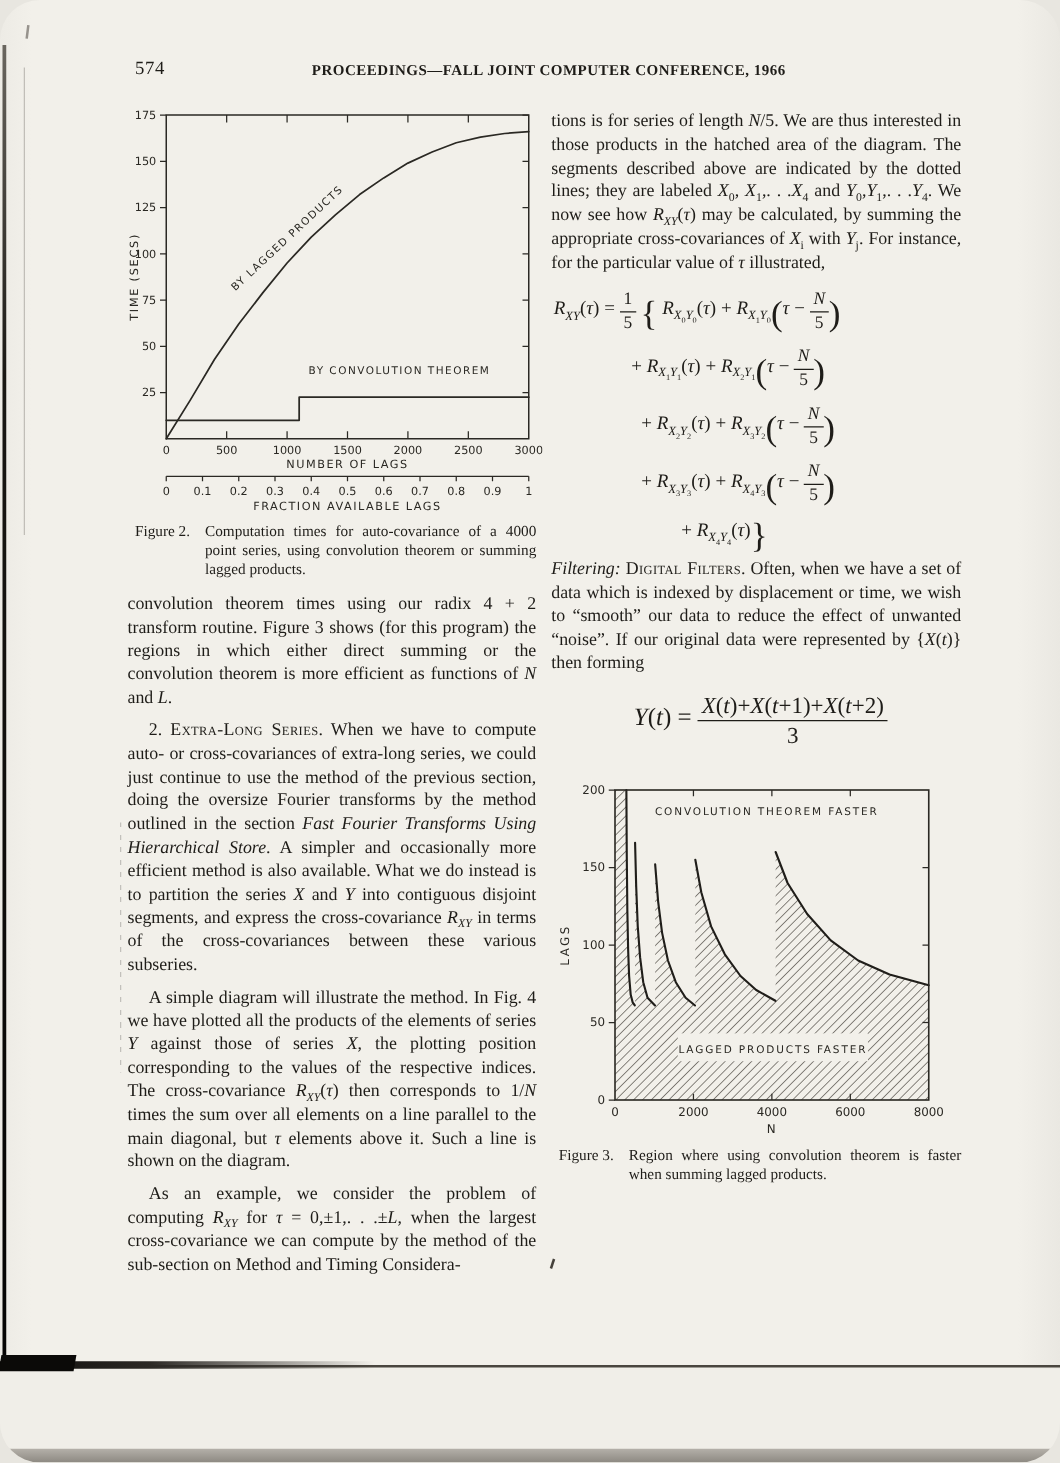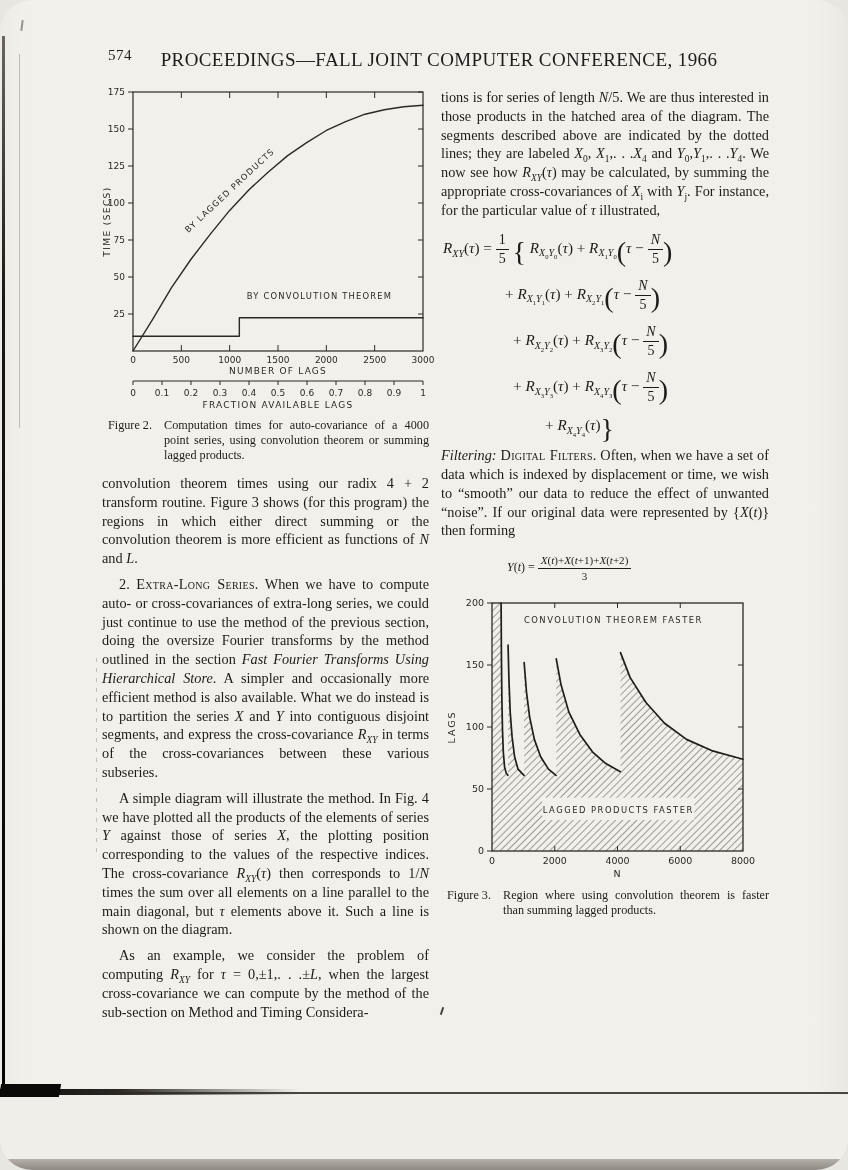--- a/index.html
+++ b/index.html
@@ -21,41 +21,41 @@
   .stray-mark{left:441px;top:1007px;width:2px;height:8px;background:#45413b;transform:rotate(18deg);}
   .below-area{left:0;top:1095px;width:848px;height:75px;background:#f0eee8;}
   .bottom-rule{left:0;top:1092px;width:848px;height:2px;background:#4a463f;}
   .bottom-rule-thick{left:0;top:1089px;width:300px;height:6px;
       background:linear-gradient(90deg,#0c0b09,#2c2925 40%,rgba(44,41,37,0) 100%);}
   .bottom-blob{left:0;top:1084px;width:60px;height:13px;background:#0b0a08;transform:skewX(-10deg);}
   .bottom-band{left:0;top:1159px;width:848px;height:11px;background:linear-gradient(#b4b0a9,#8d897ف 80%,#8d8982);}
   
   .pageno{position:absolute;left:108px;top:47px;font-size:15px;letter-spacing:.5px;}
   .htitle{position:absolute;left:30px;right:0;top:49px;text-align:center;
-      font-size:19px;font-weight:400;letter-spacing:.4px;}
+      font-size:12px;font-weight:700;letter-spacing:.4px;}
   
   .col{position:absolute;width:327px;font-size:14.3px;line-height:18.8px;text-align:justify;}
   .col.left{left:102px;top:83px;}
   .col.right{left:441px;top:88px;width:328px;}
   .col p{margin:7px 0 0 0;text-indent:17px;}
   .col p.noindent{text-indent:0;}
   figure{margin:0;}
   figcaption{margin-top:5px;font-size:12.2px;line-height:15px;display:flex;padding-left:6px;text-align:justify;}
   .cap-label{flex:0 0 56px;}
   .cap-text{flex:1;}
   .sc{font-variant:small-caps;letter-spacing:.3px;margin-top:37px;}
   
   .formula{margin:12px 0 8px 0;font-size:15.2px;}
   .fline{margin-bottom:11px;white-space:nowrap;}
   sub{font-size:66%;line-height:0;}
   .frac{display:inline-block;vertical-align:-0.75em;text-align:center;font-size:92%;line-height:1.15;}
   .frac .fn{display:block;padding:0 3px 1px 3px;border-bottom:1.2px solid currentColor;}
   .frac .fd{display:block;padding-top:1px;}
   .bigg{font-size:185%;font-weight:300;vertical-align:-0.30em;line-height:0;}
-  .formula2{margin:14px 0 8px 66px;font-size:12px;}
+  .formula2{margin:14px 0 20px 66px;font-size:20px;}
   
   svg text{font-family:"DejaVu Sans",sans-serif;fill:#2a2823;}
   svg{display:block;}
 </style>
 </head>
 <body>
 
 <div class="scan">
 
   <div class="artifact edge-line-left"></div>
@@ -211,18 +211,18 @@
           <text x="239.25" y="273" font-size="9.5" text-anchor="middle" letter-spacing="0">6000</text>
           <text x="302" y="273" font-size="9.5" text-anchor="middle" letter-spacing="0">8000</text>
           <text x="176.5" y="286" font-size="9.5" text-anchor="middle" letter-spacing="1">N</text>
           <text x="14" y="136" font-size="9.5" text-anchor="middle" letter-spacing="2" transform="rotate(-90 14 136)">LAGS</text>
           <text x="172.42125" y="32.360000000000014" font-size="8.4" text-anchor="middle" letter-spacing="1.5">CONVOLUTION THEOREM FASTER</text>
           <rect x="101.2" y="206.68" width="152.16875" height="22.319999999999993" fill="#f2f0ea" stroke="none"></rect>
           <text x="177.284375" y="222.07999999999998" font-size="8.4" text-anchor="middle" letter-spacing="1.5">LAGGED PRODUCTS FASTER</text>
         </svg>
       <figcaption>
         <span class="cap-label">Figure 3.</span>
-        <span class="cap-text">Region where using convolution theorem is faster than summing lagged products.</span>
+        <span class="cap-text">Region where using convolution theorem is faster when summing lagged products.</span>
       </figcaption>
     </figure>
   </section>
 
 </div>
 
 </body></html>

